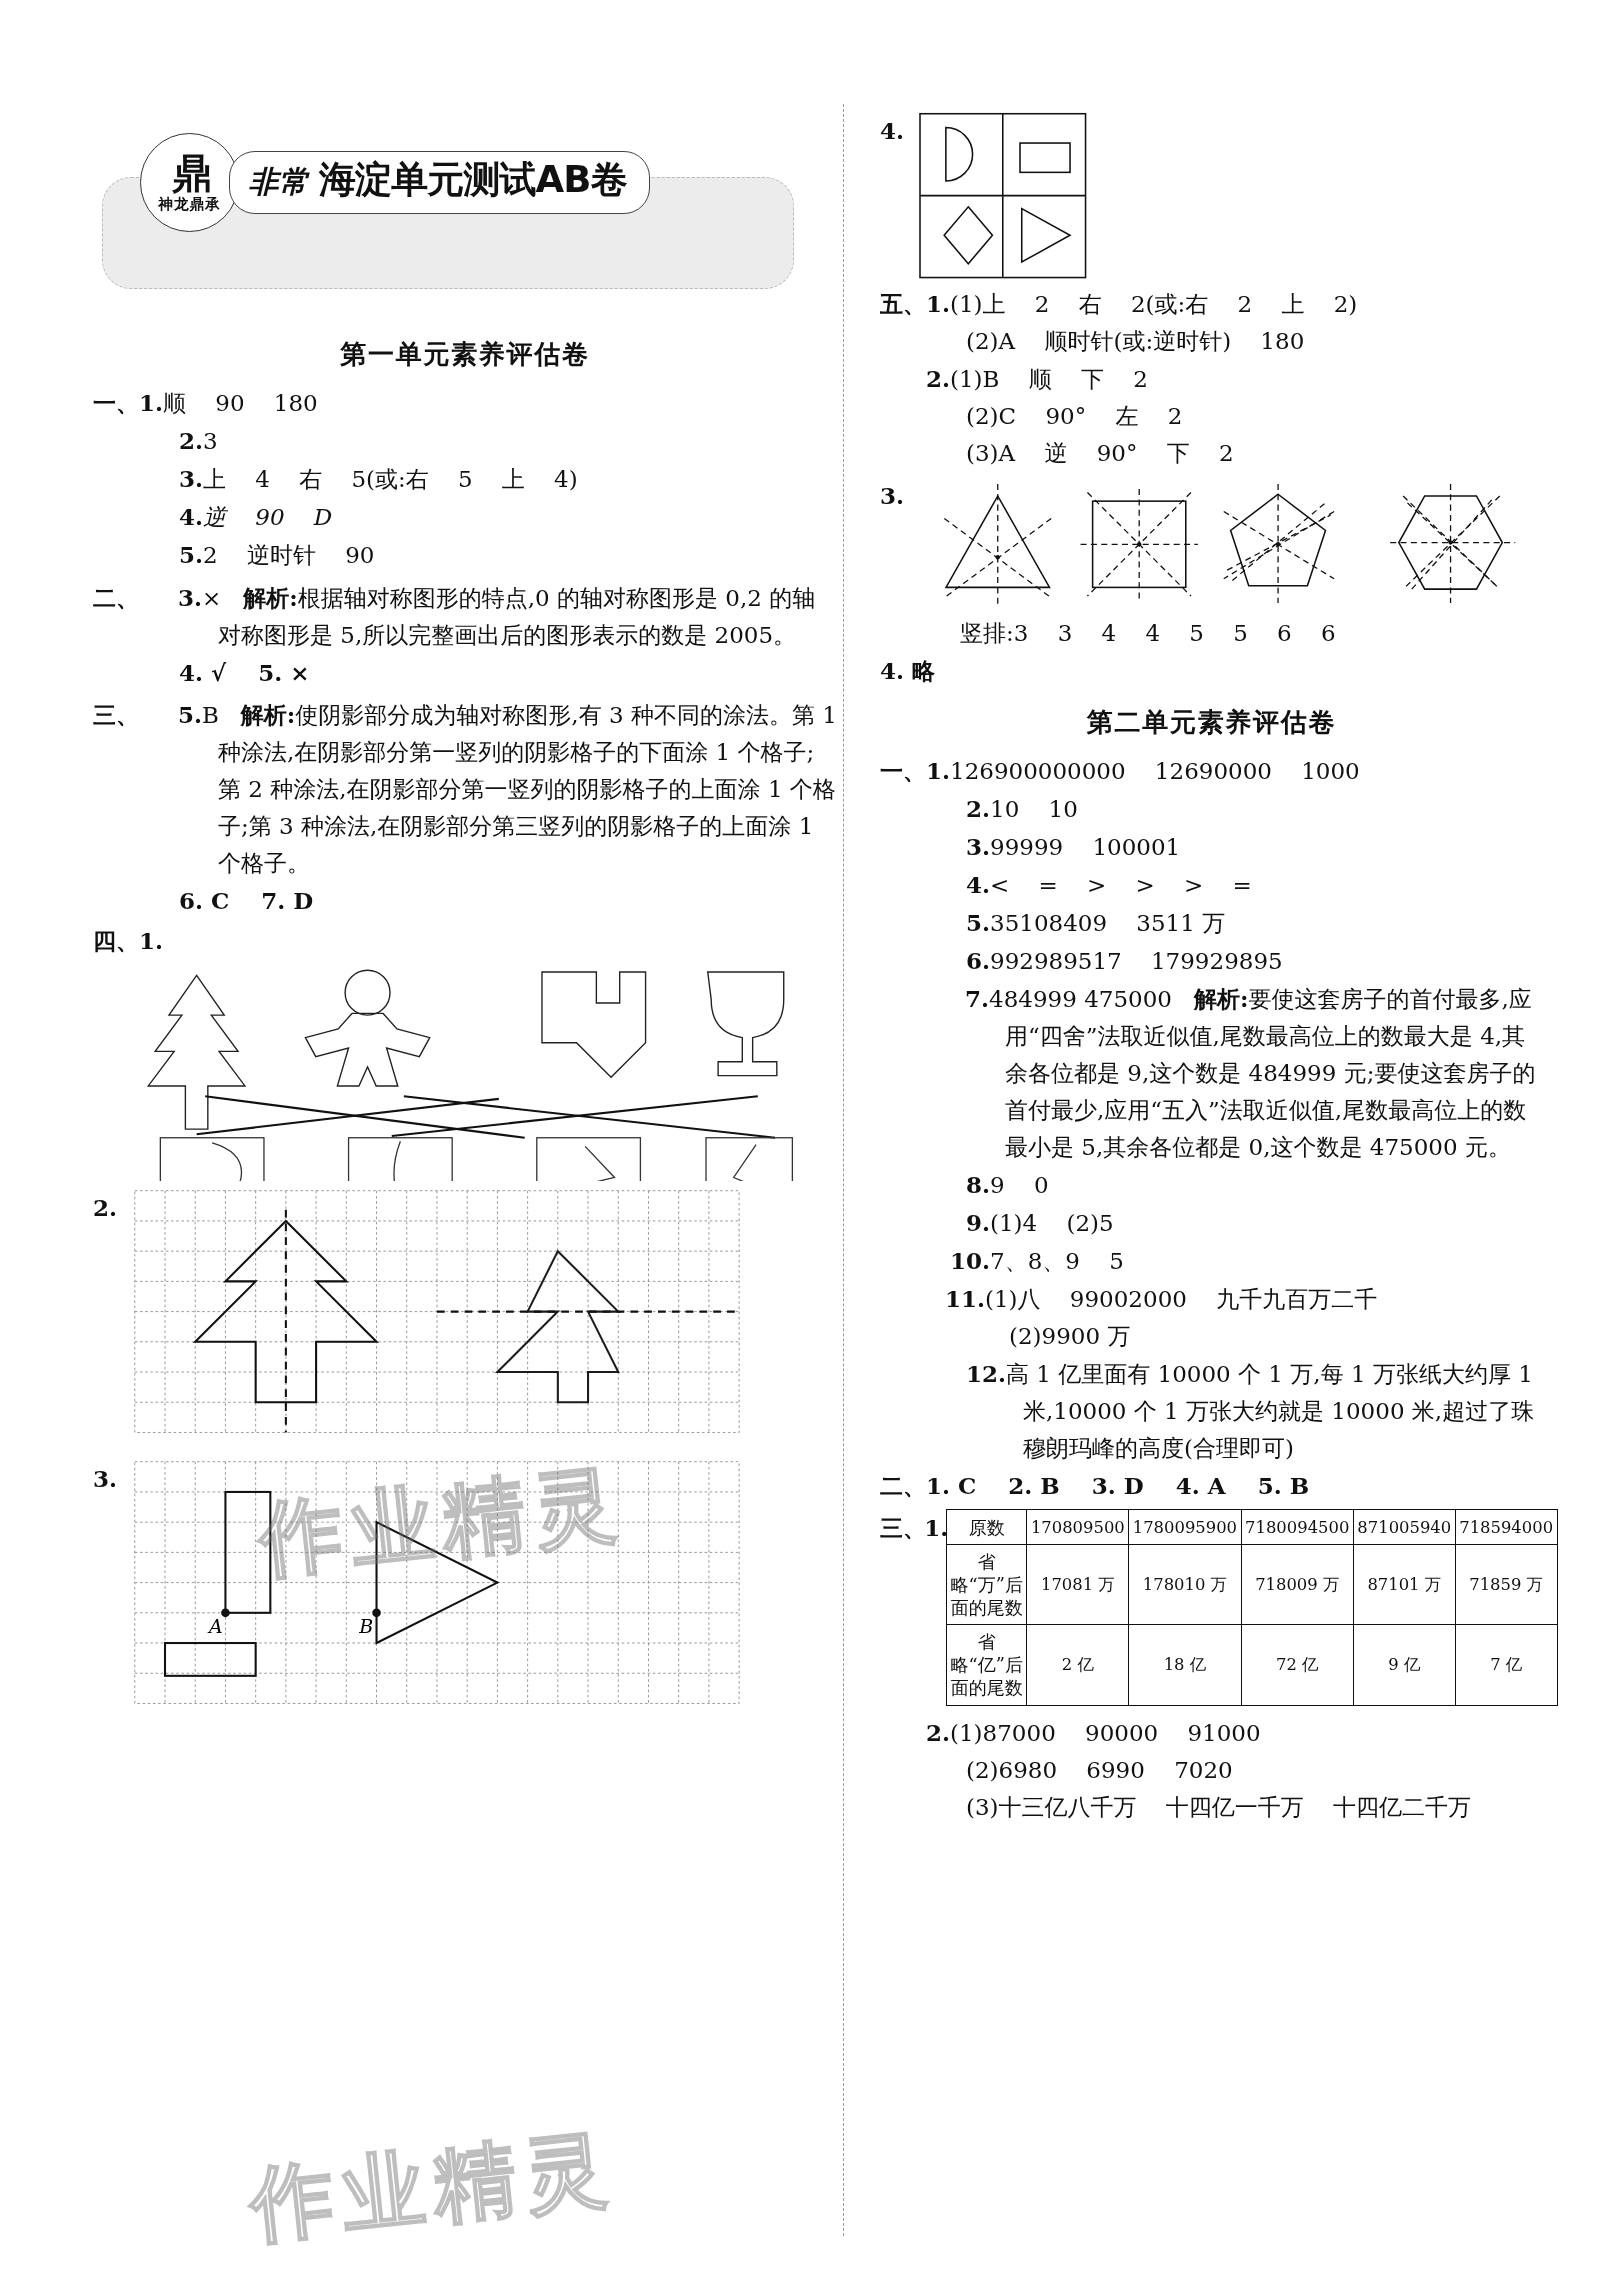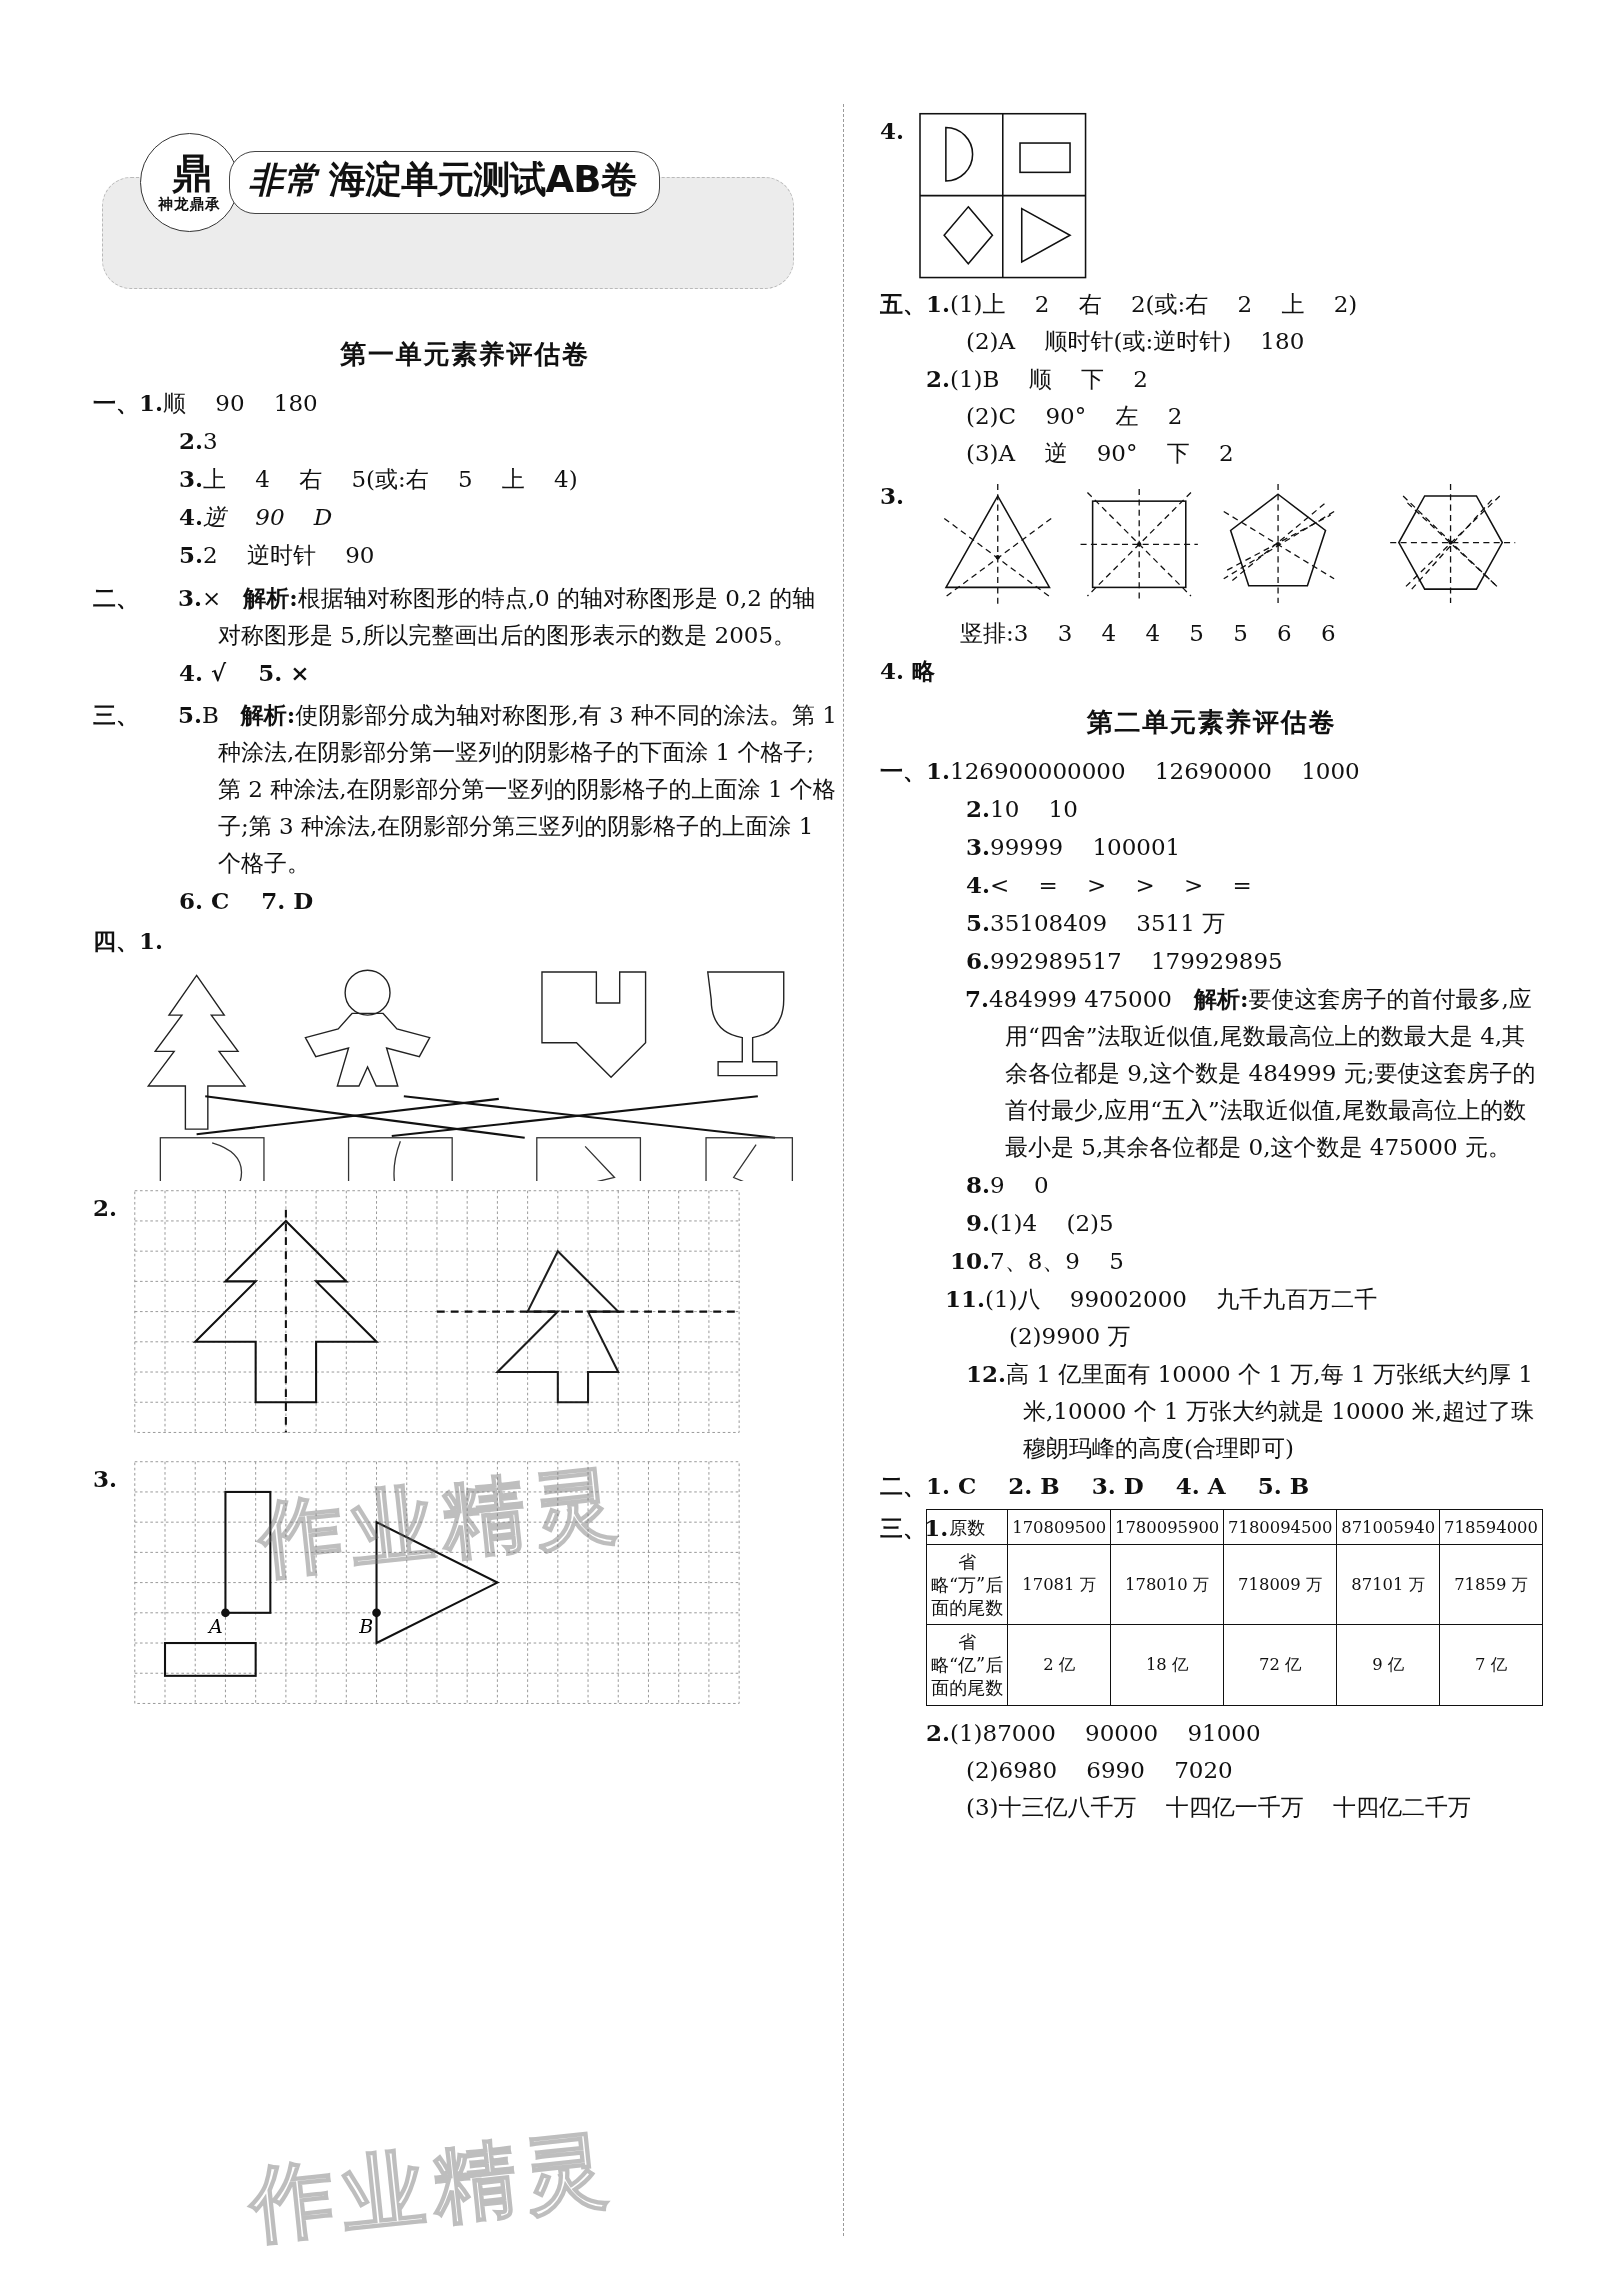--- a/index.html
+++ b/index.html
@@ -29,21 +29,21 @@
     line-height:1;
   }
   .seal-top{font-size:40px;font-weight:bold;letter-spacing:-5.2px;color:#111;font-family:"DejaVu Sans","Liberation Sans",sans-serif;}
   .seal-bot{font-size:14.7px;font-weight:bold;margin-top:4.3px;letter-spacing:0.9px;}
   .brand-pill{
     border:1.7px solid #444;border-radius:26px;
     padding:3.5px 22.4px 7.8px 19px;background:#fff;
     display:flex;align-items:baseline;gap:10.4px;
     margin-left:-22.4px;
   }
-  .brand-fc{font-size:35px;font-weight:bold;font-style:italic;font-family:"DejaVu Sans","Liberation Sans",sans-serif;}
+  .brand-fc{font-size:30px;font-weight:bold;font-style:italic;font-family:"DejaVu Sans","Liberation Sans",sans-serif;}
   .brand-main{font-size:37px;font-weight:bold;font-family:"DejaVu Sans","Liberation Sans",sans-serif;letter-spacing:-0.9px;}
   .doc-title{
     position:absolute;left:263px;top:200px;z-index:6;
     font-size:57px;font-weight:bold;letter-spacing:4.3px;
     font-family:"DejaVu Sans","Liberation Sans",sans-serif;
   }
 
   
   .colL{position:absolute;left:93px;top:328px;width:744px;}
   .colR{position:absolute;left:880px;top:112px;width:663px;}
@@ -63,21 +63,21 @@
   .jie{font-weight:bold;}
   .row{display:flex;align-items:flex-start;}
   .row > .lead{flex:0 0 auto;white-space:pre;}
   .row > .body{flex:1 1 auto;}
 
   
   svg{display:block;}
   .fig{margin:5.2px 0 8.6px 0;}
 
   
-  table.tbl{border-collapse:collapse;font-size:16.4px;margin-left:0;border-radius:27px;}
+  table.tbl{border-collapse:collapse;font-size:16.4px;margin-left:20px;border-radius:27px;}
   table.tbl td{border:1.4px solid #111;text-align:center;padding:5.2px 3.5px;line-height:23px;}
   table.tbl td.hd{width:110px;font-size:18px;}
   table.tbl td.v{width:138px;}
 
   
   .wm{
     position:absolute;color:rgba(120,120,120,.30);
     font-size:83px;font-weight:bold;letter-spacing:8.6px;
     font-family:"DejaVu Sans","Liberation Sans",sans-serif;
     -webkit-text-stroke:1.7px rgba(110,110,110,.45);

